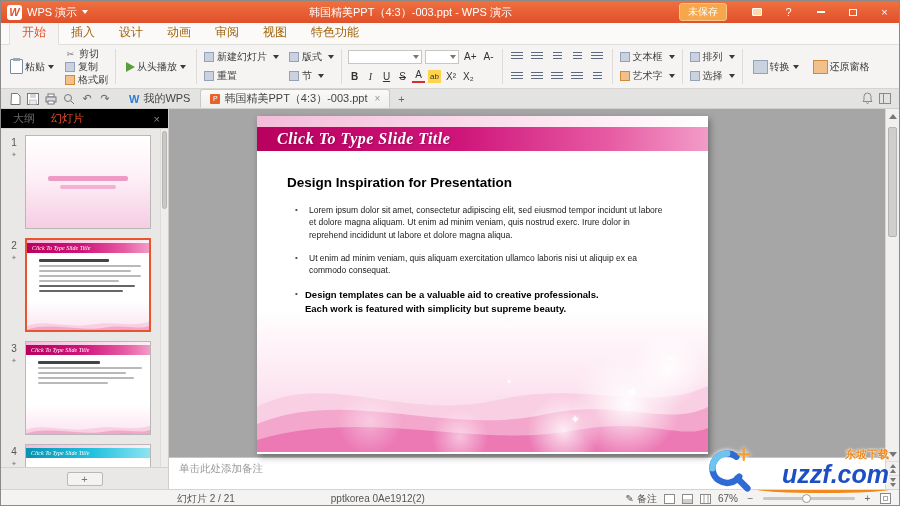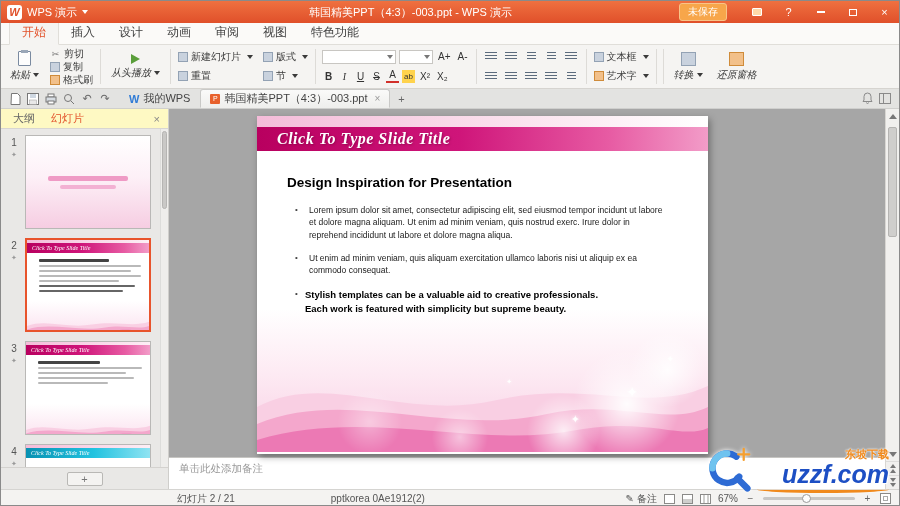--- a/index.html
+++ b/index.html
@@ -15,27 +15,27 @@
   .tb-title{position:absolute;left:141px;right:220px;text-align:center;font-size:11px;white-space:nowrap;overflow:hidden;}
   .tb-right{margin-left:auto;display:flex;align-items:center;gap:11px;z-index:2;}
   .tb-unsaved{background:#f7a64a;border:1px solid #f8c488;color:#fff;font-size:10px;padding:1px 8px;border-radius:3px;margin-right:8px;}
   .wbtn{width:21px;height:15px;display:flex;align-items:center;justify-content:center;color:#fff;font-size:11px;}
   .minbar{width:8px;height:2px;background:#fff;display:inline-block;}
   .maxsq{width:8px;height:7px;border:1px solid #fff;display:inline-block;}
   .skin-ic{width:10px;height:8px;background:#ffd9a8;border:1px solid #fff;display:inline-block;border-radius:1px;}
 
   
   .ribbontabs{height:22px;background:#fbfaf8;display:flex;align-items:flex-end;padding-left:8px;border-bottom:1px solid #e0ded9;}
-  .rtab{padding:3px 12px;font-size:12px;color:#404040;white-space:nowrap;}
+  .rtab{padding:3px 12px;font-size:12px;color:#a16207;white-space:nowrap;}
   .rtab.active{background:#f5f4f2;border:1px solid #e0ded9;border-bottom:1px solid #f5f4f2;color:#e2512a;margin-bottom:-1px;border-radius:2px 2px 0 0;}
 
   
   .ribbon{height:44px;background:#f5f4f2;border-bottom:1px solid #d6d4d0;display:flex;align-items:stretch;padding:2px 2px;font-size:10px;color:#3a3a3a;overflow:hidden;}
   .rdiv{width:1px;background:#dddbd7;margin:2px 3px;flex:0 0 1px;}
-  .rbig{display:flex;flex-direction:column;align-items:center;justify-content:center;padding:0 7px;gap:2px;white-space:nowrap;font-style:italic;}
+  .rbig{display:flex;flex-direction:row;align-items:center;justify-content:flex-end;padding:0 7px;gap:2px;white-space:nowrap;}
   .rcol{display:flex;flex-direction:column;justify-content:space-around;}
   .rgrid{display:grid;grid-template-columns:auto auto;align-content:space-around;column-gap:2px;}
   .rsm{display:flex;align-items:center;gap:3px;padding:0 4px;height:13px;white-space:nowrap;}
   .gic{width:10px;height:10px;background:#c9d2de;border:1px solid #93a2b4;display:inline-block;flex:0 0 auto;}
   .gic.o{background:#f2c08a;border-color:#cf8b3a;}
   .gic.big{width:15px;height:14px;}
   .ic-paste{width:13px;height:15px;border:1px solid #7a8aa0;background:#fdfdfd;position:relative;border-radius:1px;}
   .ic-paste::before{content:"";position:absolute;left:2px;right:2px;top:-2px;height:3px;background:#9aa7b8;}
   .ic-play{width:0;height:0;border-top:5px solid transparent;border-bottom:5px solid transparent;border-left:9px solid #5a9e3a;display:inline-block;}
   .mic{display:inline-flex;align-items:center;justify-content:center;font-size:9px;color:#777;width:11px;}
@@ -62,21 +62,21 @@
   .dtab.active{background:linear-gradient(#fafaf9,#efefed);border-color:#c9c9c7;border-bottom-color:#efefed;border-radius:3px 3px 0 0;}
   .wlogo{color:#2f7bd6;font-weight:bold;font-size:11px;}
   .ppticon{width:10px;height:10px;background:#e8612c;color:#fff;font-size:7px;display:inline-flex;align-items:center;justify-content:center;border-radius:1px;}
   .dtab-close{color:#999;margin-left:3px;font-size:10px;}
   .dtab.plus{padding:2px 7px;color:#666;}
   .dt-right{margin-left:auto;display:flex;align-items:center;gap:6px;padding:0 8px 2px 0;}
 
   
   .work{height:380px;display:flex;}
   .panel{width:170px;background:#e9e8e6;border-right:1px solid #cfcecb;display:flex;flex-direction:column;}
-  .ptabs{height:20px;display:flex;align-items:center;background:#fef9c3;border-bottom:1px solid #d8d6d2;font-size:11px;color:#666;padding-left:12px;gap:16px;}
+  .ptabs{height:20px;display:flex;align-items:center;background:#000000;border-bottom:1px solid #d8d6d2;font-size:11px;color:#666;padding-left:12px;gap:16px;}
   .ptab.active{color:#e2512a;}
   .pclose{margin-left:auto;margin-right:8px;color:#888;}
   .thumbs{flex:1;overflow:hidden;position:relative;padding:6px 0 0 2px;}
   .thumbrow{display:flex;margin-bottom:9px;}
   .tnum{width:22px;display:flex;flex-direction:column;align-items:center;gap:3px;font-size:10px;color:#555;padding-top:2px;}
   .tstar{font-size:7px;color:#999;}
   .thumb{width:126px;height:94px;background:#fff;border:1px solid #b9b8b6;position:relative;overflow:hidden;}
   .thumbrow.selected .thumb{border:2px solid #e8542c;}
   .t1{background:linear-gradient(180deg,#ffffff 0%,#fdf0f7 45%,#f6cde2 100%);display:flex;flex-direction:column;align-items:center;justify-content:center;gap:4px;}
   .tl{height:5px;border-radius:2px;background:#ef9ac5;}
@@ -319,20 +319,32 @@
           <i class="dar"></i>
         </div>
       <div class="rsm">
           <i class="gic o"></i>
           <span>艺术字</span>
           <i class="dar"></i>
         </div>
     </div>
     <div class="rdiv"></div>
 
+    <div class="rcol">
+      <div class="rsm">
+          <i class="gic"></i>
+          <span>排列</span>
+          <i class="dar"></i>
+        </div>
+      <div class="rsm">
+          <i class="gic"></i>
+          <span>选择</span>
+          <i class="dar"></i>
+        </div>
+    </div>
     <div class="rdiv"></div>
 
     <div class="rbig">
       <i class="gic big"></i>
       <span class="rlabel">
           <span>转换</span>
           <i class="dar"></i>
         </span>
     </div>
     <div class="rbig">
@@ -498,21 +510,21 @@
             <div class="s-strip"></div>
             <div class="s-bar">
               <span class="s-title">Click To Type Slide Title</span>
             </div>
             <div class="s-body">
               <div class="s-heading">Design Inspiration for Presentation</div>
               <div class="s-bullet"><span class="bdot">•</span><span>Lorem ipsum dolor sit amet, consectetur adipiscing elit, sed eiusmod tempor incidunt ut labore et dolore magna aliquam. Ut enim ad minim veniam, quis nostrud exerc. Irure dolor in reprehend incididunt ut labore et dolore magna aliqua.</span></div>
               <div class="s-bullet"><span class="bdot">•</span><span>Ut enim ad minim veniam, quis aliquam exercitation ullamco laboris nisi ut aliquip ex ea commodo consequat.</span></div>
               <div class="s-bullet"><span class="bdot">•</span></div>
               <div class="s-em">
-                <div>Stylish templates can be a valuable aid to creative professionals.</div>
+                <div>Design templates can be a valuable aid to creative professionals.</div>
                 <div>Each work is featured with simplicity but supreme beauty.</div>
               </div>
               <svg class="waves" viewBox="0 0 451 100" preserveAspectRatio="none">
                 <path d="M0,55 C70,18 150,70 240,48 C330,28 390,62 451,34 L451,100 0,100 Z" fill="#f9cfe3"></path>
                 <path d="M0,72 C90,35 190,85 290,62 C360,47 410,75 451,55 L451,100 0,100 Z" fill="#f4a7cc"></path>
                 <path d="M0,88 C110,55 220,98 320,78 C390,65 425,88 451,76 L451,100 0,100 Z" fill="#ec79b4"></path>
               </svg>
               <div class="sparkles"></div>
               <span class="glint g1">✦</span>
               <span class="glint g2">✦</span>

